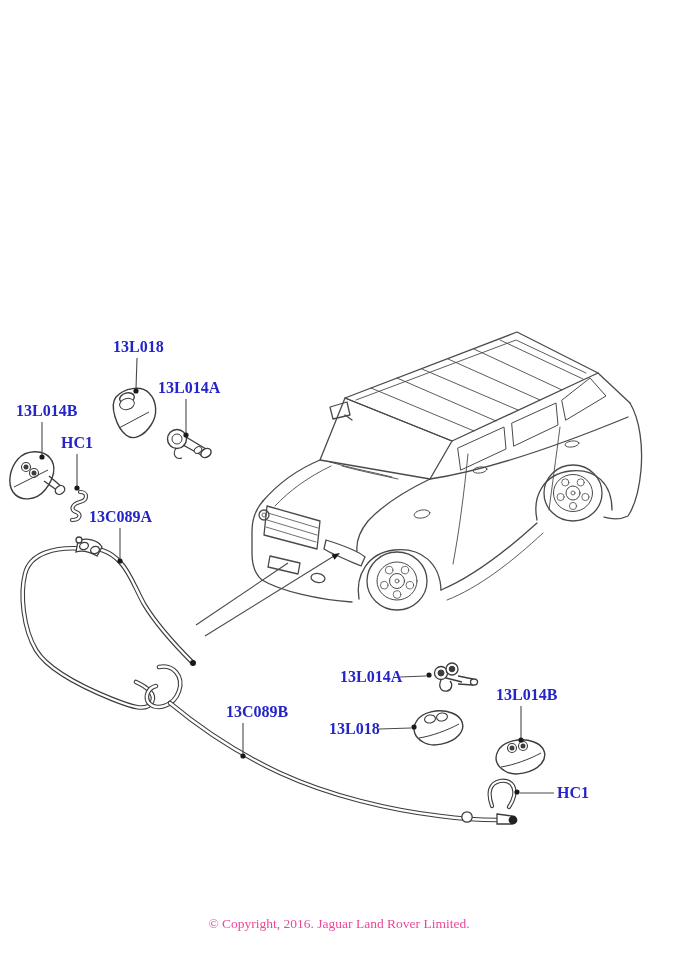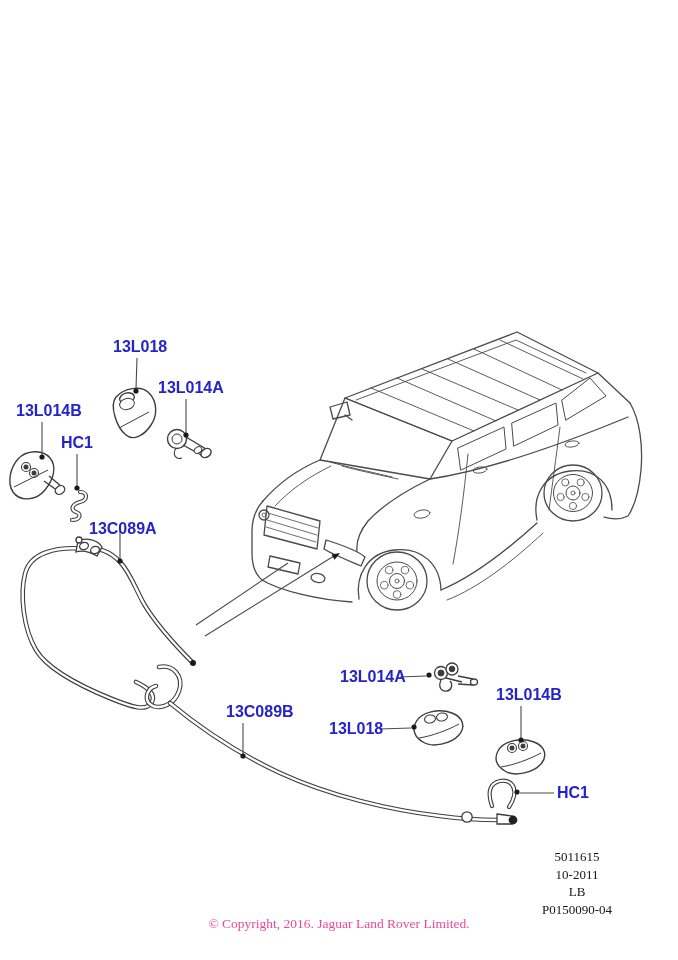--- a/index.html
+++ b/index.html
@@ -7,21 +7,21 @@
     position: relative;
     width: 678px;
     height: 960px;
     background: #ffffff;
     font-family: "Liberation Serif", serif;
     overflow: hidden;
   }
   #artwork { position: absolute; left: 0; top: 0; }
   .callout {
     position: absolute;
-    font-family: Liberation Sans, sans-serif;
+    font-family: Liberation Serif, serif;
     font-weight: 700;
     font-size: 16px;
     line-height: 16px;
     color: #2424C8;
     white-space: nowrap;
     cursor: pointer;
   }
   .ref-block {
     position: absolute;
     left: 516px;
@@ -250,29 +250,23 @@
       <circle cx="414" cy="727" r="2.6"></circle>
       <circle cx="521" cy="740" r="2.6"></circle>
       <circle cx="517" cy="792" r="2.6"></circle>
     </g>
   </svg>
 
   <div class="callout" style="left:113px; top:339px;">13L018</div>
   <div class="callout" style="left:158px; top:380px;">13L014A</div>
   <div class="callout" style="left:16px; top:403px;">13L014B</div>
   <div class="callout" style="left:61px; top:435px;">HC1</div>
-  <div class="callout" style="left:89px; top:521px;">13C089A</div>
+  <div class="callout" style="left:89px; top:509px;">13C089A</div>
   <div class="callout" style="left:226px; top:704px;">13C089B</div>
   <div class="callout" style="left:340px; top:669px;">13L014A</div>
   <div class="callout" style="left:329px; top:721px;">13L018</div>
   <div class="callout" style="left:496px; top:687px;">13L014B</div>
   <div class="callout" style="left:557px; top:785px;">HC1</div>
 
-  <div class="ref-block">
-    <div>5011615</div>
-    <div>10-2011</div>
-    <div>LB</div>
-    <div>P0150090-04</div>
-  </div>
 
   <div class="copyright">© Copyright, 2016. Jaguar Land Rover Limited.</div>
 
 </div>
 
 </body></html>

